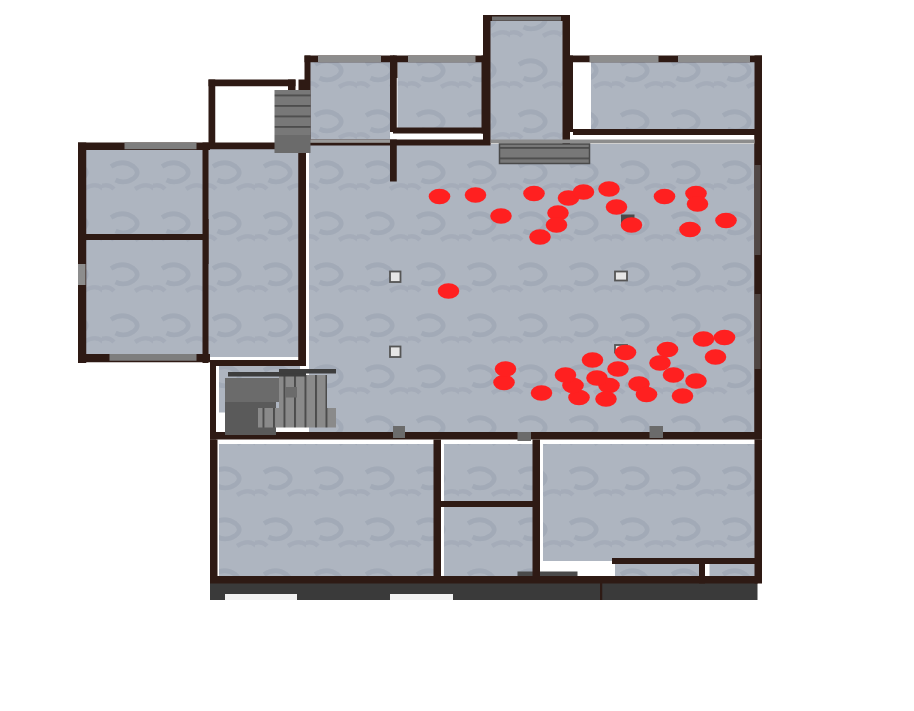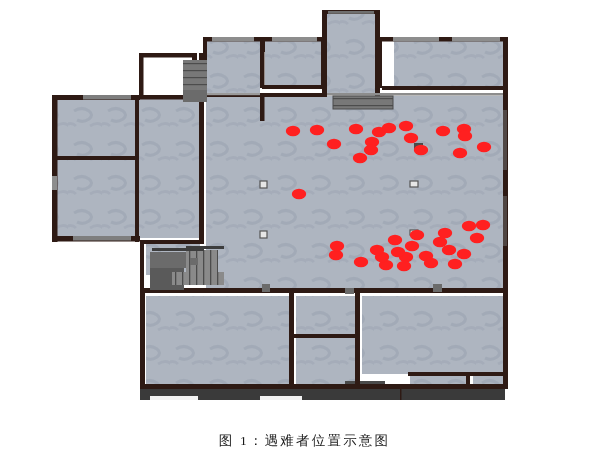--- a/index.html
+++ b/index.html
@@ -227,15 +227,14 @@
         <ellipse cx="417" cy="235" rx="7.2" ry="5.2" fill="#ff2020"></ellipse>
         <ellipse cx="361" cy="262" rx="7.2" ry="5.2" fill="#ff2020"></ellipse>
         <ellipse cx="398" cy="252" rx="7.2" ry="5.2" fill="#ff2020"></ellipse>
         <ellipse cx="337" cy="246" rx="7.2" ry="5.2" fill="#ff2020"></ellipse>
         <ellipse cx="445" cy="233" rx="7.2" ry="5.2" fill="#ff2020"></ellipse>
         <ellipse cx="477" cy="238" rx="7.2" ry="5.2" fill="#ff2020"></ellipse>
         <ellipse cx="483" cy="225" rx="7.2" ry="5.2" fill="#ff2020"></ellipse>
       </g>
   </svg>
 
-  <div id="caption">图 1：遇难者位置示意图</div>
 
 </div>
 
 </body></html>

